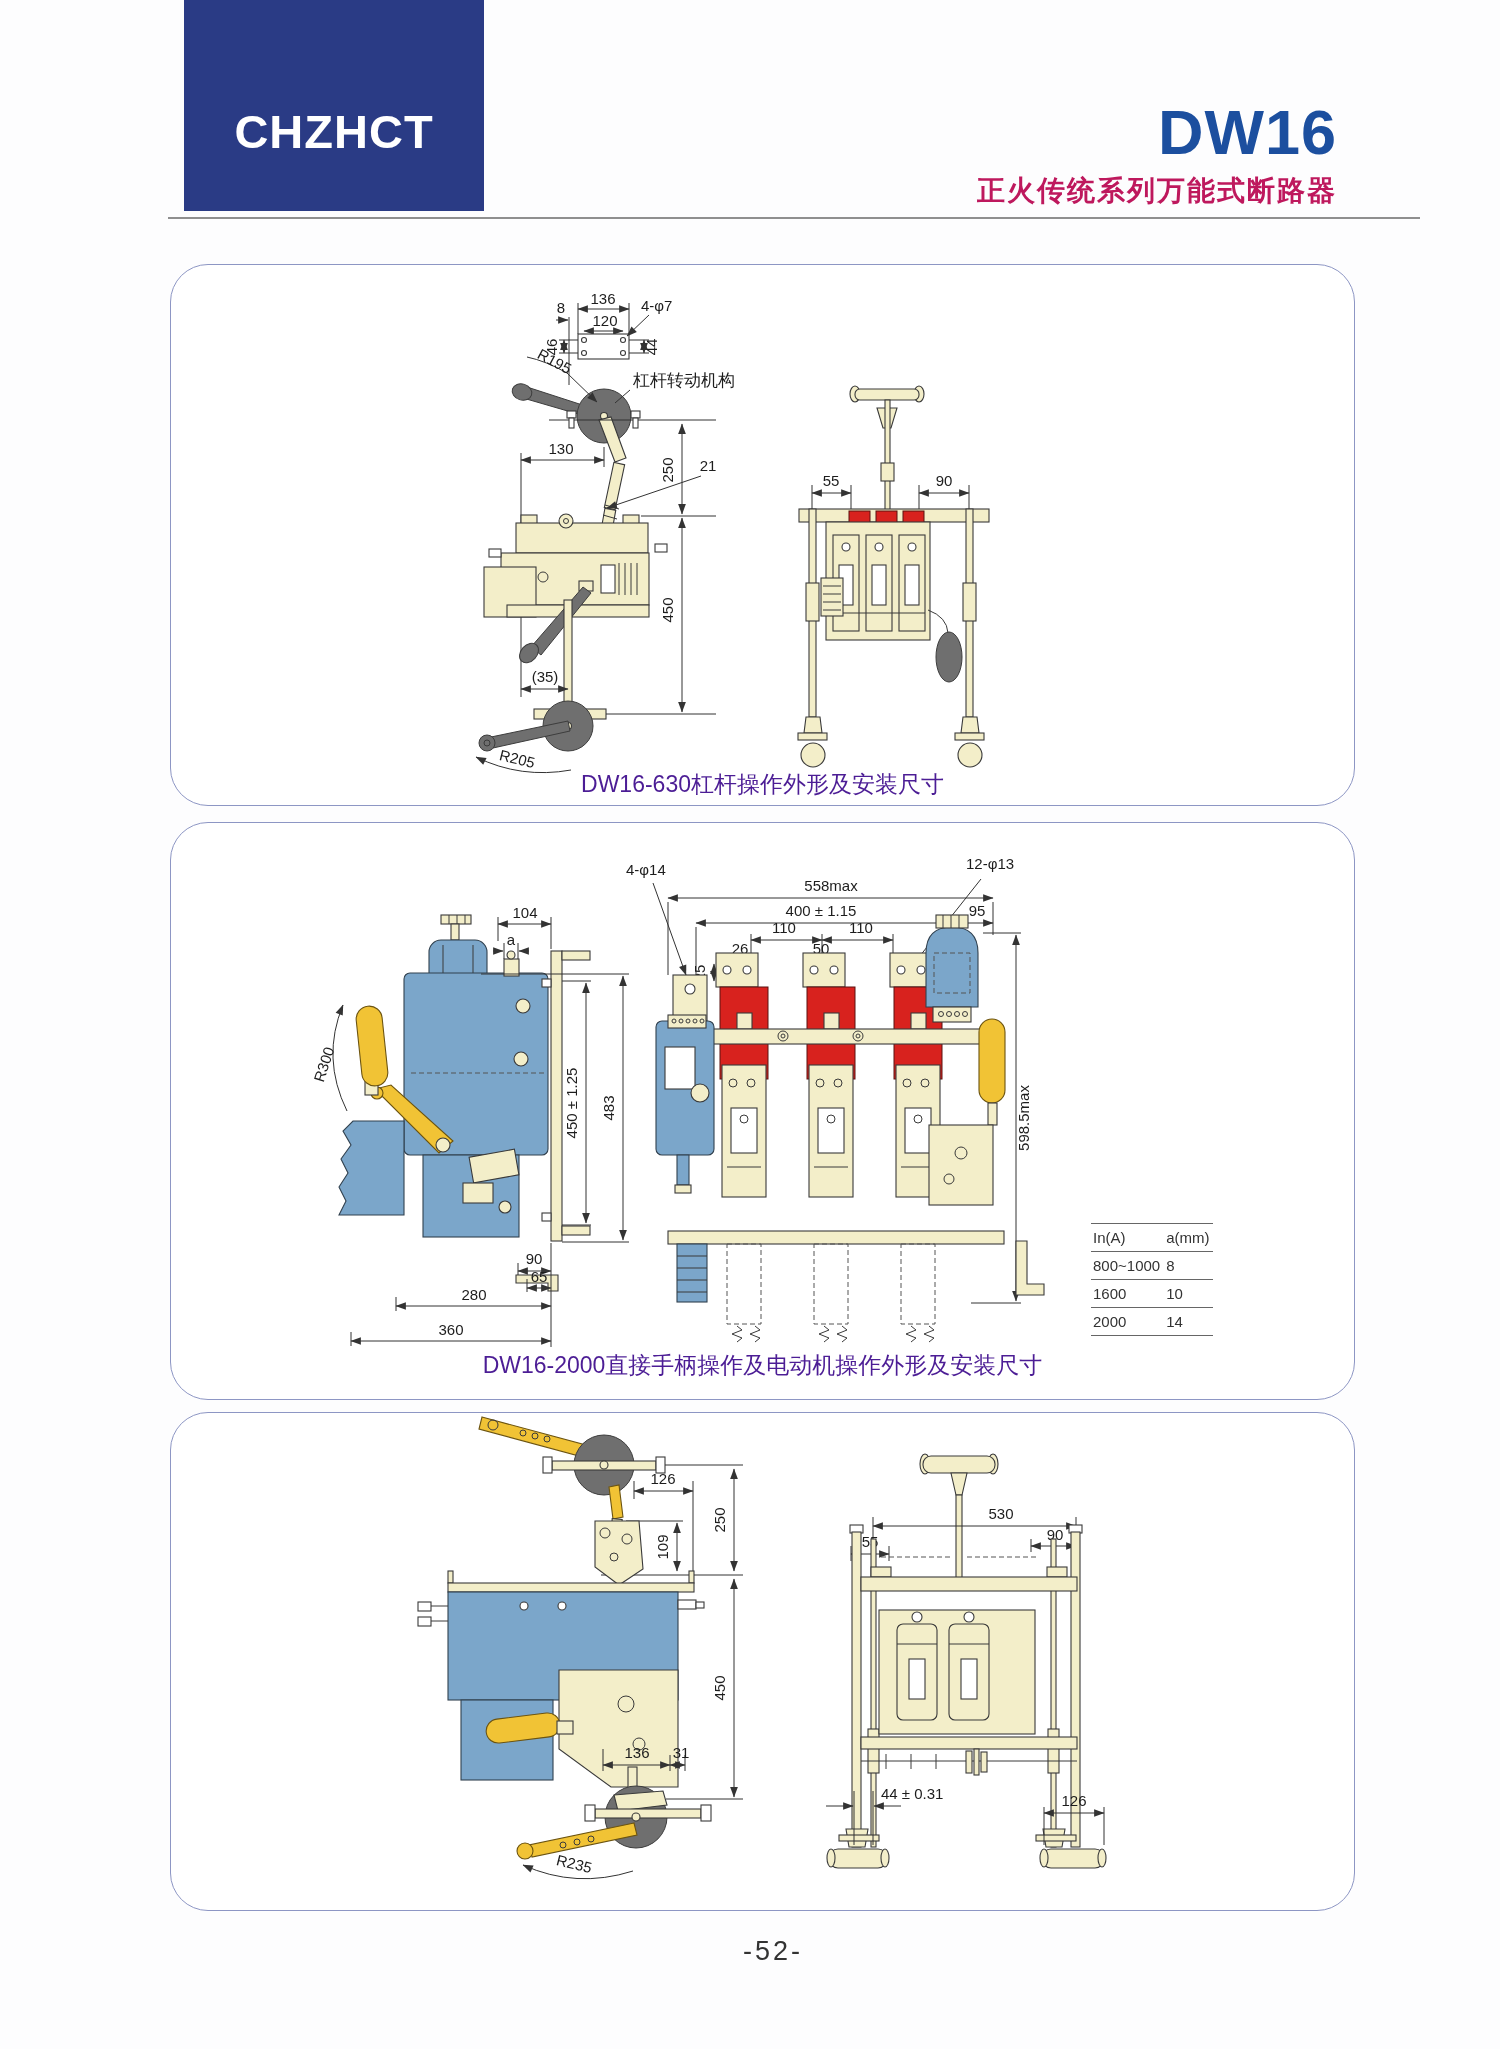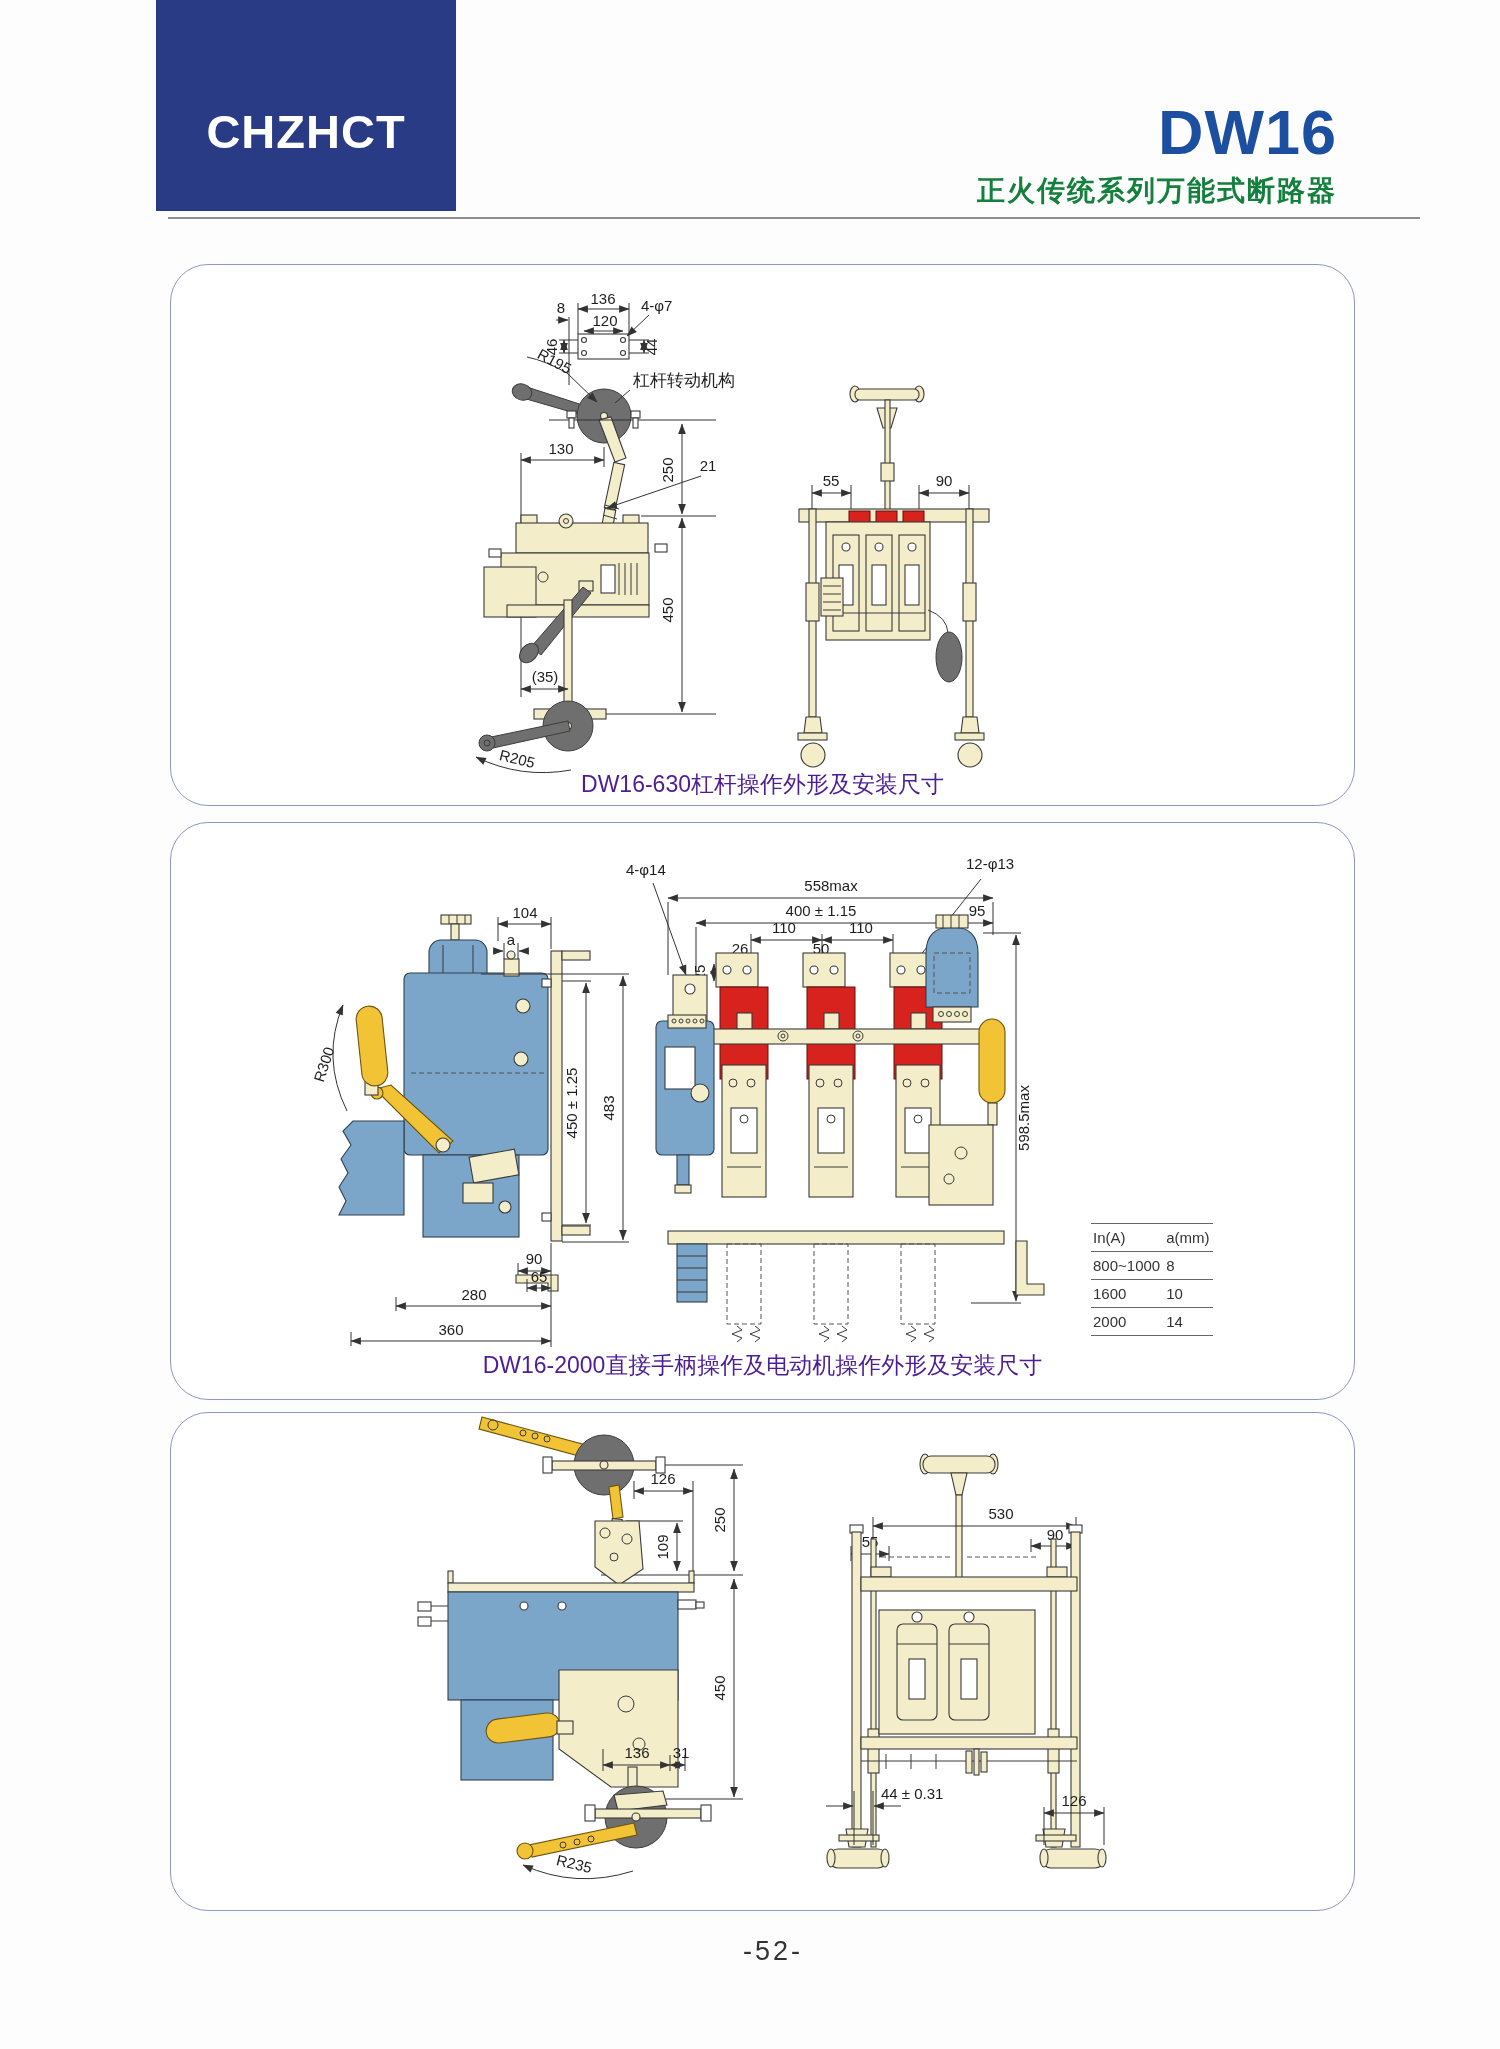--- a/index.html
+++ b/index.html
@@ -1,25 +1,25 @@
 <!DOCTYPE html>
 <html><head>
 <meta charset="utf-8">
 <style>
   html,body{margin:0;padding:0;background:#ffffff;}
   #page{position:relative;width:1500px;height:2049px;background:#fdfdfe;overflow:hidden;
         font-family:"Liberation Sans",sans-serif;}
   
-  #logo-box{position:absolute;left:156px;top:0;width:300px;height:211px;background:#2a3b85;
+  #logo-box{position:absolute;left:184px;top:0;width:300px;height:211px;background:#2a3b85;
             display:flex;align-items:center;justify-content:center;}
   #logo-box .logo-text{color:#ffffff;font-size:47px;font-weight:bold;letter-spacing:1px;
             font-family:"Liberation Sans",sans-serif;padding-top:52px;}
   #model-title{position:absolute;right:163px;top:96px;color:#1c4f9f;font-size:63px;
             font-weight:bold;letter-spacing:1px;}
-  #series-subtitle{position:absolute;right:163px;top:172px;color:#15803d;font-size:28px;
+  #series-subtitle{position:absolute;right:163px;top:172px;color:#be185d;font-size:28px;
             font-weight:bold;letter-spacing:2px;}
   #header-rule{position:absolute;left:168px;top:217px;width:1252px;height:2px;background:#8f8f8f;}
   
   .panel{position:absolute;left:170px;width:1183px;border:1.5px solid #8d96c4;border-radius:38px;
          background:#ffffff;}
   #panel-1{top:264px;height:540px;}
   #panel-2{top:822px;height:576px;}
   #panel-3{top:1412px;height:497px;}
   .panel svg{position:absolute;left:0;top:0;}
   .caption{position:absolute;left:0;width:100%;text-align:center;color:#4c1d95;font-size:23px;}

